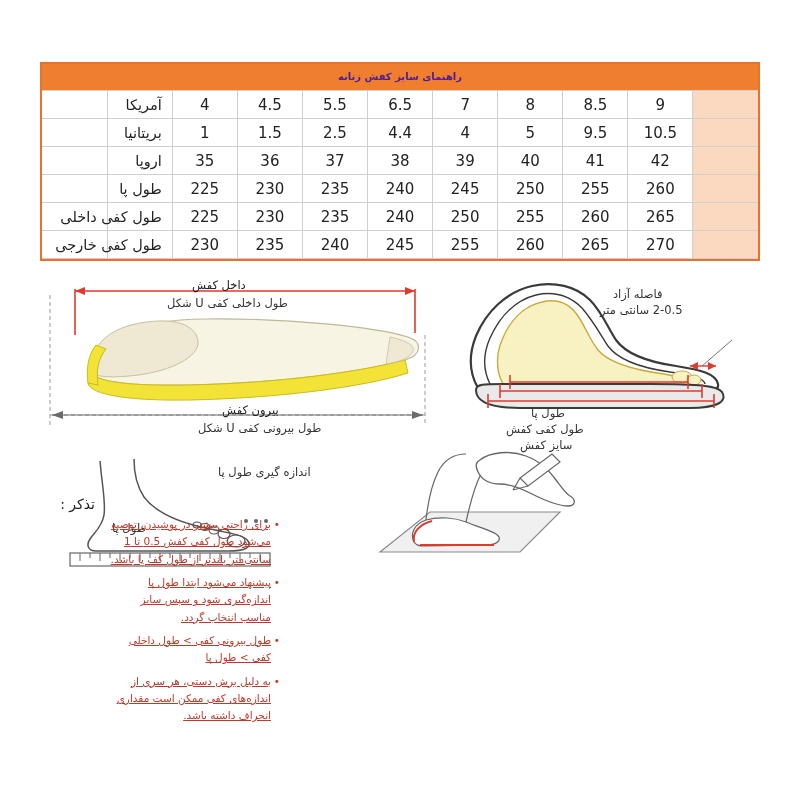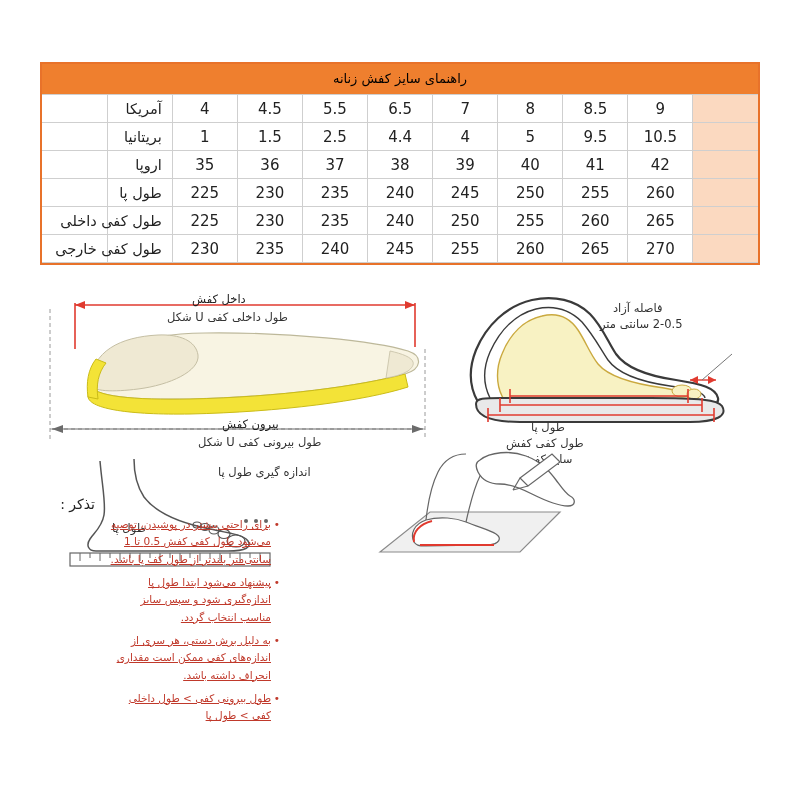--- a/index.html
+++ b/index.html
@@ -17,21 +17,21 @@
   .table-wrap{
     position:absolute;left:40px;top:62px;width:720px;
     border:2px solid #e8722a;
     background:#fff;
     box-sizing:border-box;
   }
   table.size-table{
     width:100%;border-collapse:collapse;table-layout:fixed;
   }
   table.size-table th.title{
-    background:#ef7f2e;color:#000000;font-size:13px;font-weight:normal;
+    background:#ef7f2e;color:#4c1d95;font-size:10px;font-weight:bold;
     text-align:center;padding:7px 0 8px 0;letter-spacing:0px;
   }
   table.size-table td{
     border:1px solid #cfcfcf;
     font-size:15px;
     color:#222;
     text-align:center;
     height:27px;
     padding:0;
   }
@@ -49,21 +49,21 @@
     border-right:none;
     width:46px;
   }
   table.size-table td.blank{
     background:#fff;border-left:none;border-right:none;width:26px;
   }
   table.size-table tr td:first-child{border-left:none;}
 
   
   .mid{
-    position:absolute;left:0;top:289px;width:800px;height:175px;
+    position:absolute;left:0;top:275px;width:800px;height:175px;
   }
 
   
   .lbl{position:absolute;font-size:11.5px;color:#333;white-space:nowrap;}
 
   
   .lower{position:absolute;left:0;top:445px;width:800px;height:355px;}
 
   .note-title{
     position:absolute;right:705px;top:496px;font-size:14px;font-weight:normal;color:#222;
@@ -333,18 +333,18 @@
       <line x1="50" y1="95" x2="124" y2="95" stroke="#e03a2f" stroke-width="2"></line>
     </svg>
 
   </div>
 
   <div class="note-title">تذکر :</div>
   <div class="notes">
     <ul>
       <li>برای راحتی بیشتر در پوشیدن، توصیه می‌شود طول کفی کفش 0.5 تا 1 سانتی‌متر بلندتر از طول کف پا باشد.</li>
       <li>پیشنهاد می‌شود ابتدا طول پا اندازه‌گیری شود و سپس سایز مناسب انتخاب گردد.</li>
+      <li>طول بیرونی کفی &gt; طول داخلی کفی &gt; طول پا</li>
       <li>به دلیل برش دستی، هر سری از اندازه‌های کفی ممکن است مقداری انحراف داشته باشد.</li>
-      <li>طول بیرونی کفی &gt; طول داخلی کفی &gt; طول پا</li>
     </ul>
   </div>
 
 </div>
 
 </body></html>

